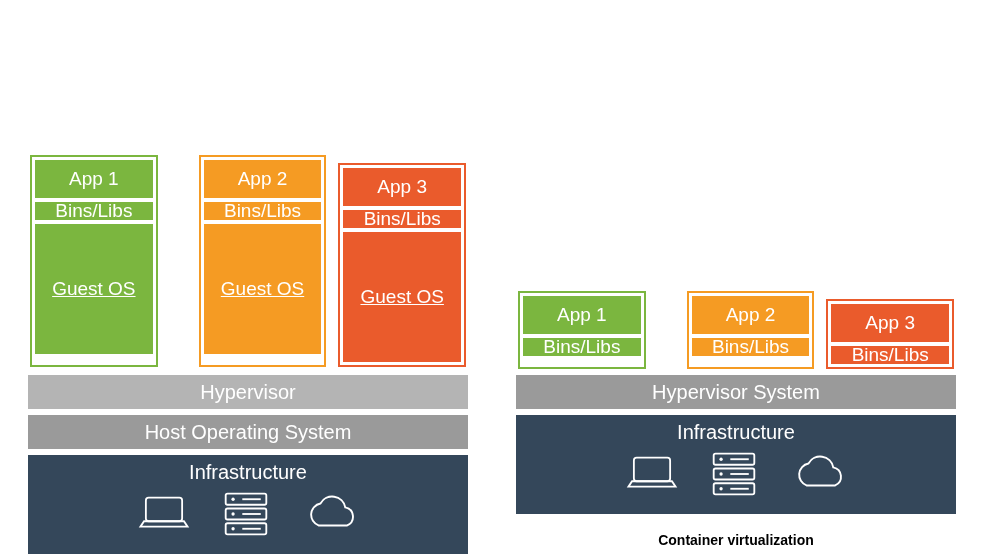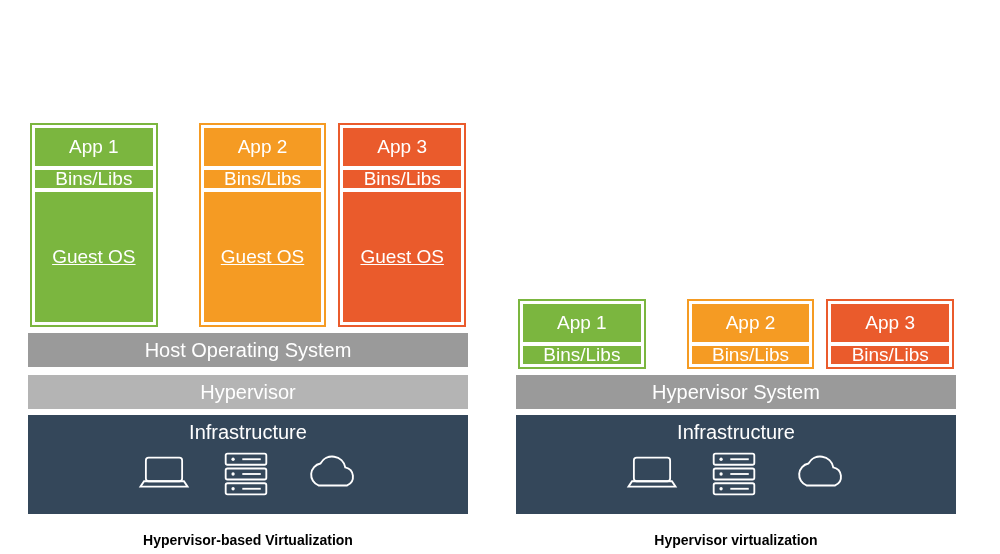--- a/index.html
+++ b/index.html
@@ -103,21 +103,21 @@
     margin-top: 18px;
     margin-bottom: 6px;
   }
 
   
   .c-green  { background: #7bb63f; }
   .b-green  { border-color: #7bb63f; }
   .c-orange { background: #f59b23; }
   .b-orange { border-color: #f59b23; margin-left: 29px; }
   .c-red    { background: #ea5b2c; }
-  .b-red    { border-color: #ea5b2c; }
+  .b-red    { border-color: #ea5b2c; margin-top: 8px; }
 </style>
 </head>
 <body>
 
 <div class="canvas">
 
   <div class="col col-left tall">
 
     <div class="stacks">
       <div class="stack b-green">
@@ -130,22 +130,22 @@
         <div class="block bins c-orange">Bins/Libs</div>
         <div class="block guest c-orange">Guest OS</div>
       </div>
       <div class="stack b-red">
         <div class="block app c-red">App 3</div>
         <div class="block bins c-red">Bins/Libs</div>
         <div class="block guest c-red">Guest OS</div>
       </div>
     </div>
 
+    <div class="layer first light">Hypervisor</div>
     <div class="layer med">Host Operating System</div>
-    <div class="layer first light">Hypervisor</div>
 
     <div class="infra">
       <div class="title">Infrastructure</div>
       <div class="icons">
         <span>
           <svg width="58" height="44" viewBox="0 0 64 48">
             <rect x="12" y="6" width="40" height="26" rx="3"></rect>
             <path d="M6 38 L58 38 L54 32 L10 32 Z"></path>
           </svg>
         </span>
@@ -163,21 +163,20 @@
           </svg>
         </span>
         <span>
           <svg width="62" height="42" viewBox="0 0 64 44">
             <path d="M20 34 a12 12 0 0 1 2-23 a14 14 0 0 1 26 4 a10 10 0 0 1 2 19 Z"></path>
           </svg>
         </span>
       </div>
     </div>
 
-    <div class="caption">Hypervisor-based Virtualization</div>
   </div>
 
   <div class="col col-right short">
 
     <div class="stacks">
       <div class="stack b-green">
         <div class="block app c-green">App 1</div>
         <div class="block bins c-green">Bins/Libs</div>
       </div>
       <div class="stack b-orange">
@@ -215,16 +214,16 @@
           </svg>
         </span>
         <span>
           <svg width="62" height="42" viewBox="0 0 64 44">
             <path d="M20 34 a12 12 0 0 1 2-23 a14 14 0 0 1 26 4 a10 10 0 0 1 2 19 Z"></path>
           </svg>
         </span>
       </div>
     </div>
 
-    <div class="caption">Hypervisor virtualization</div>
+    <div class="caption">Container virtualization</div>
   </div>
 
 </div>
 
 </body></html>

